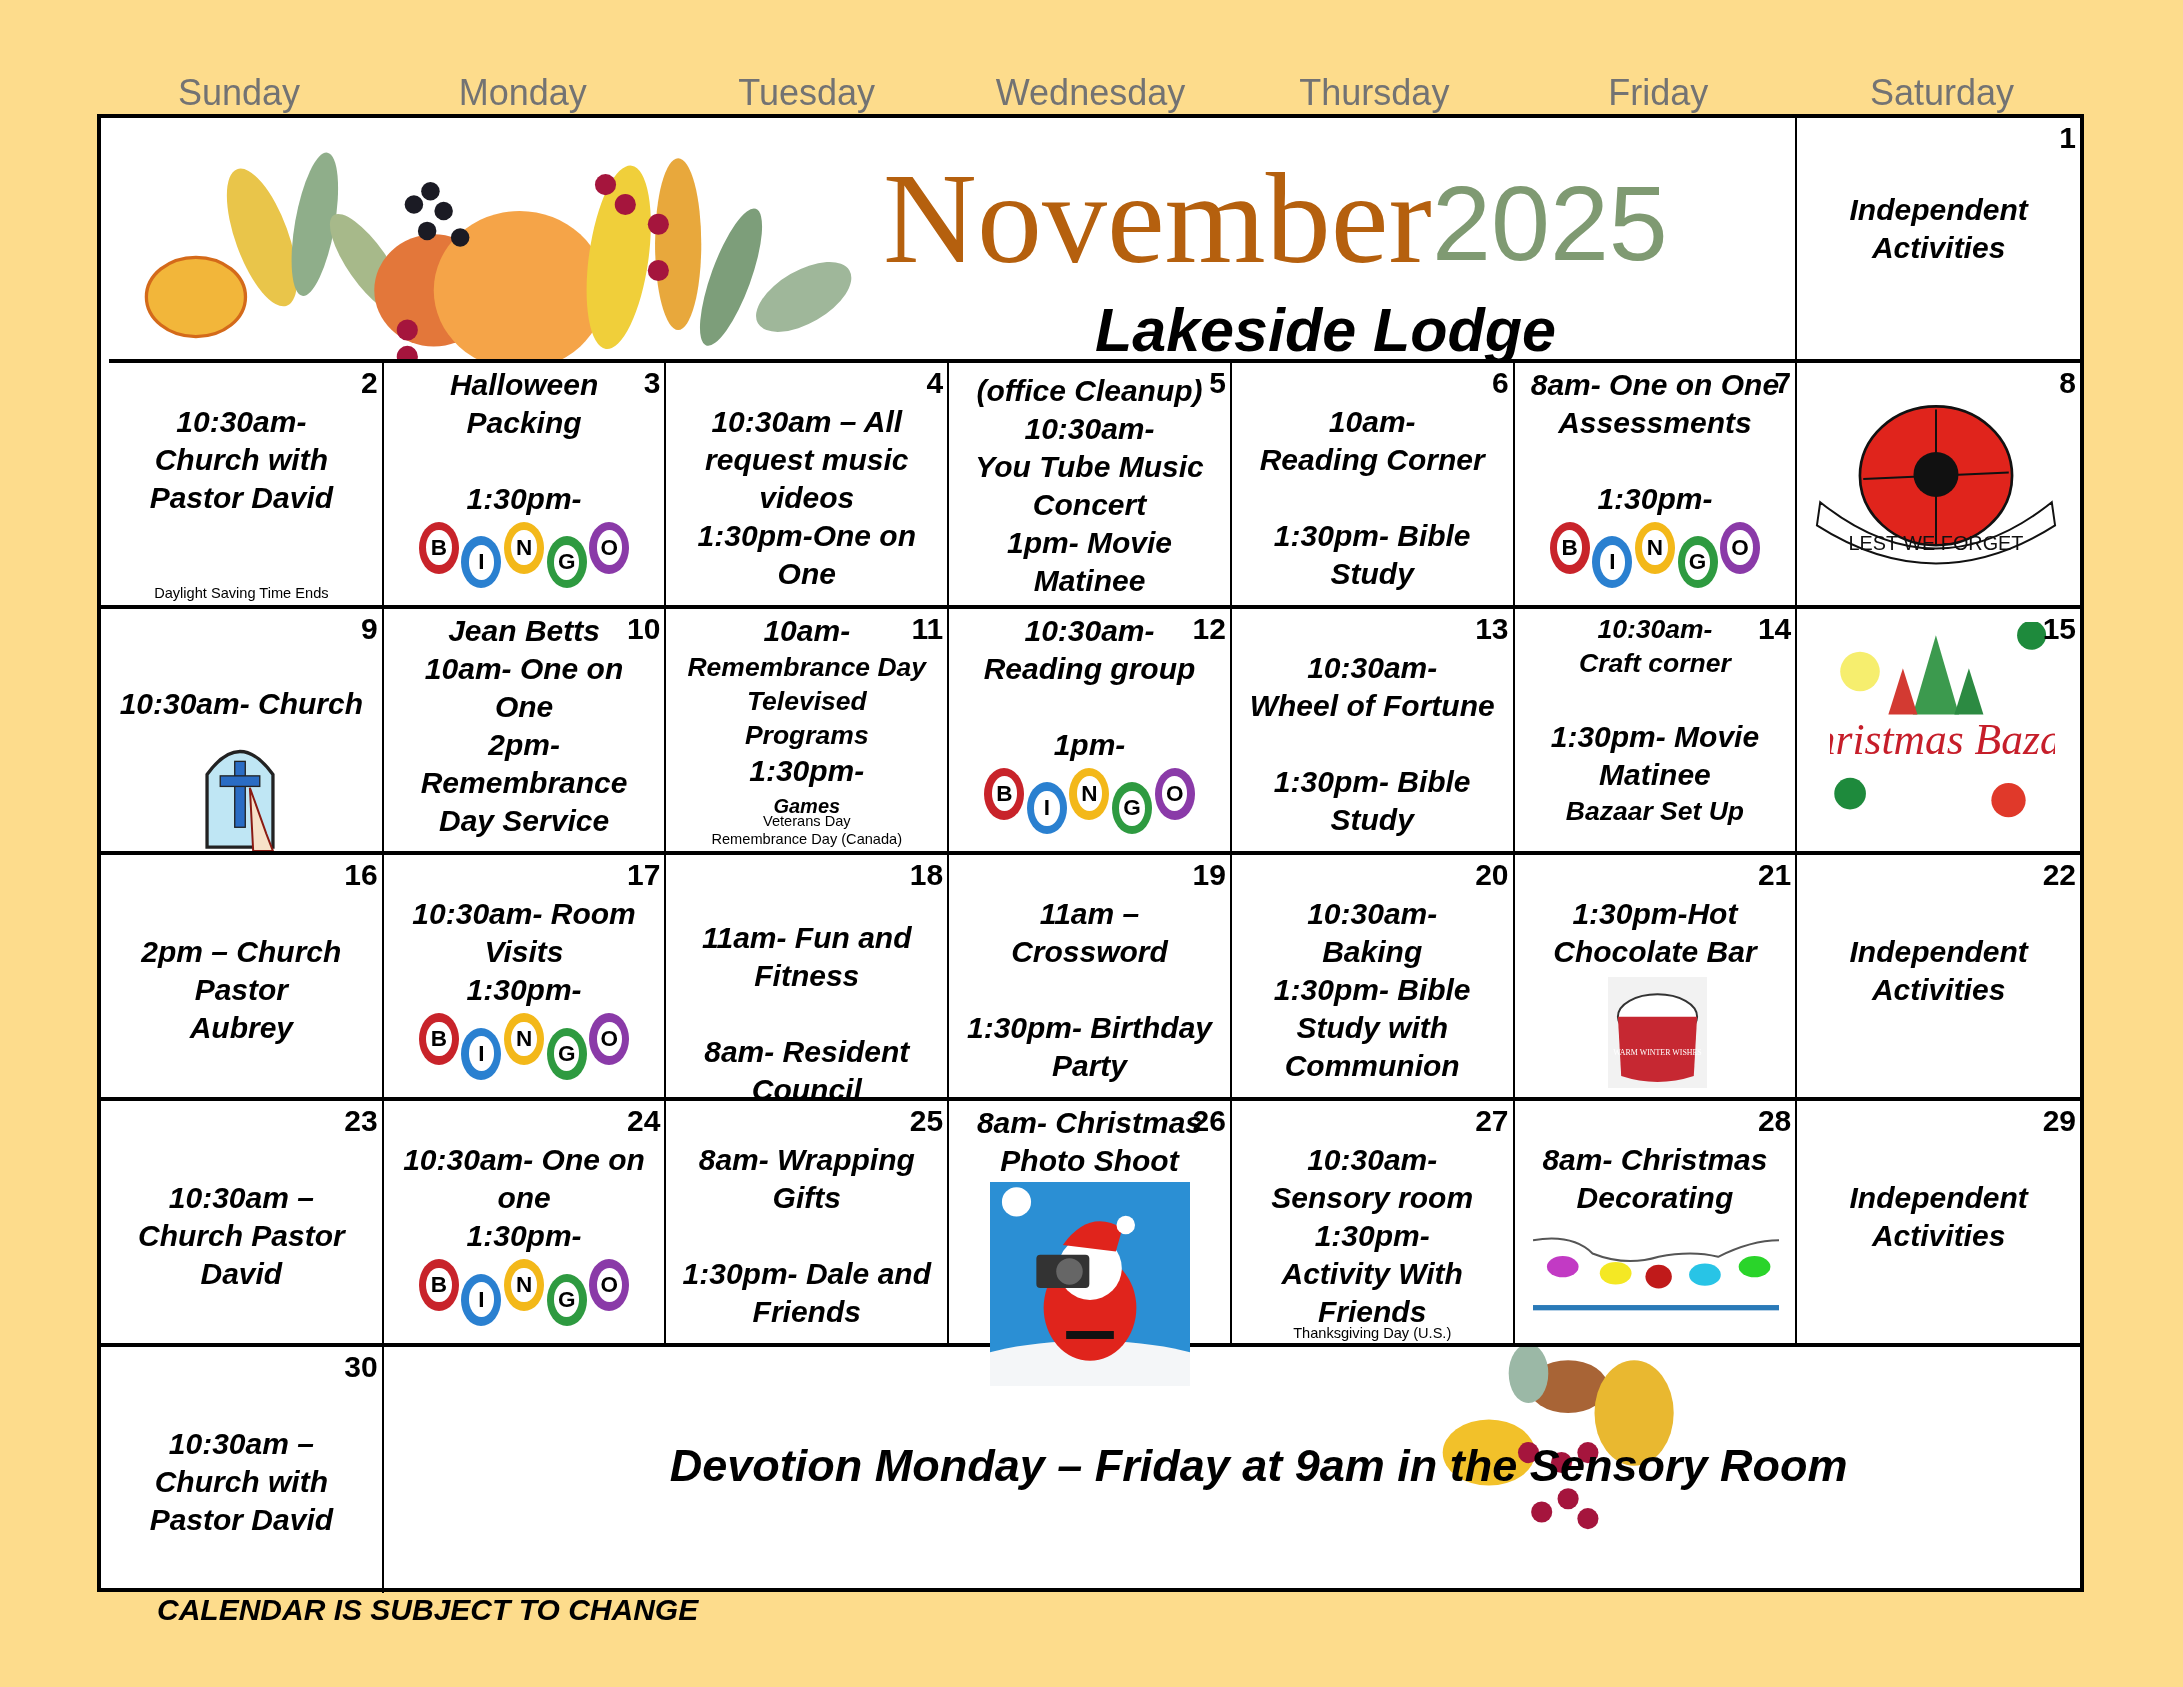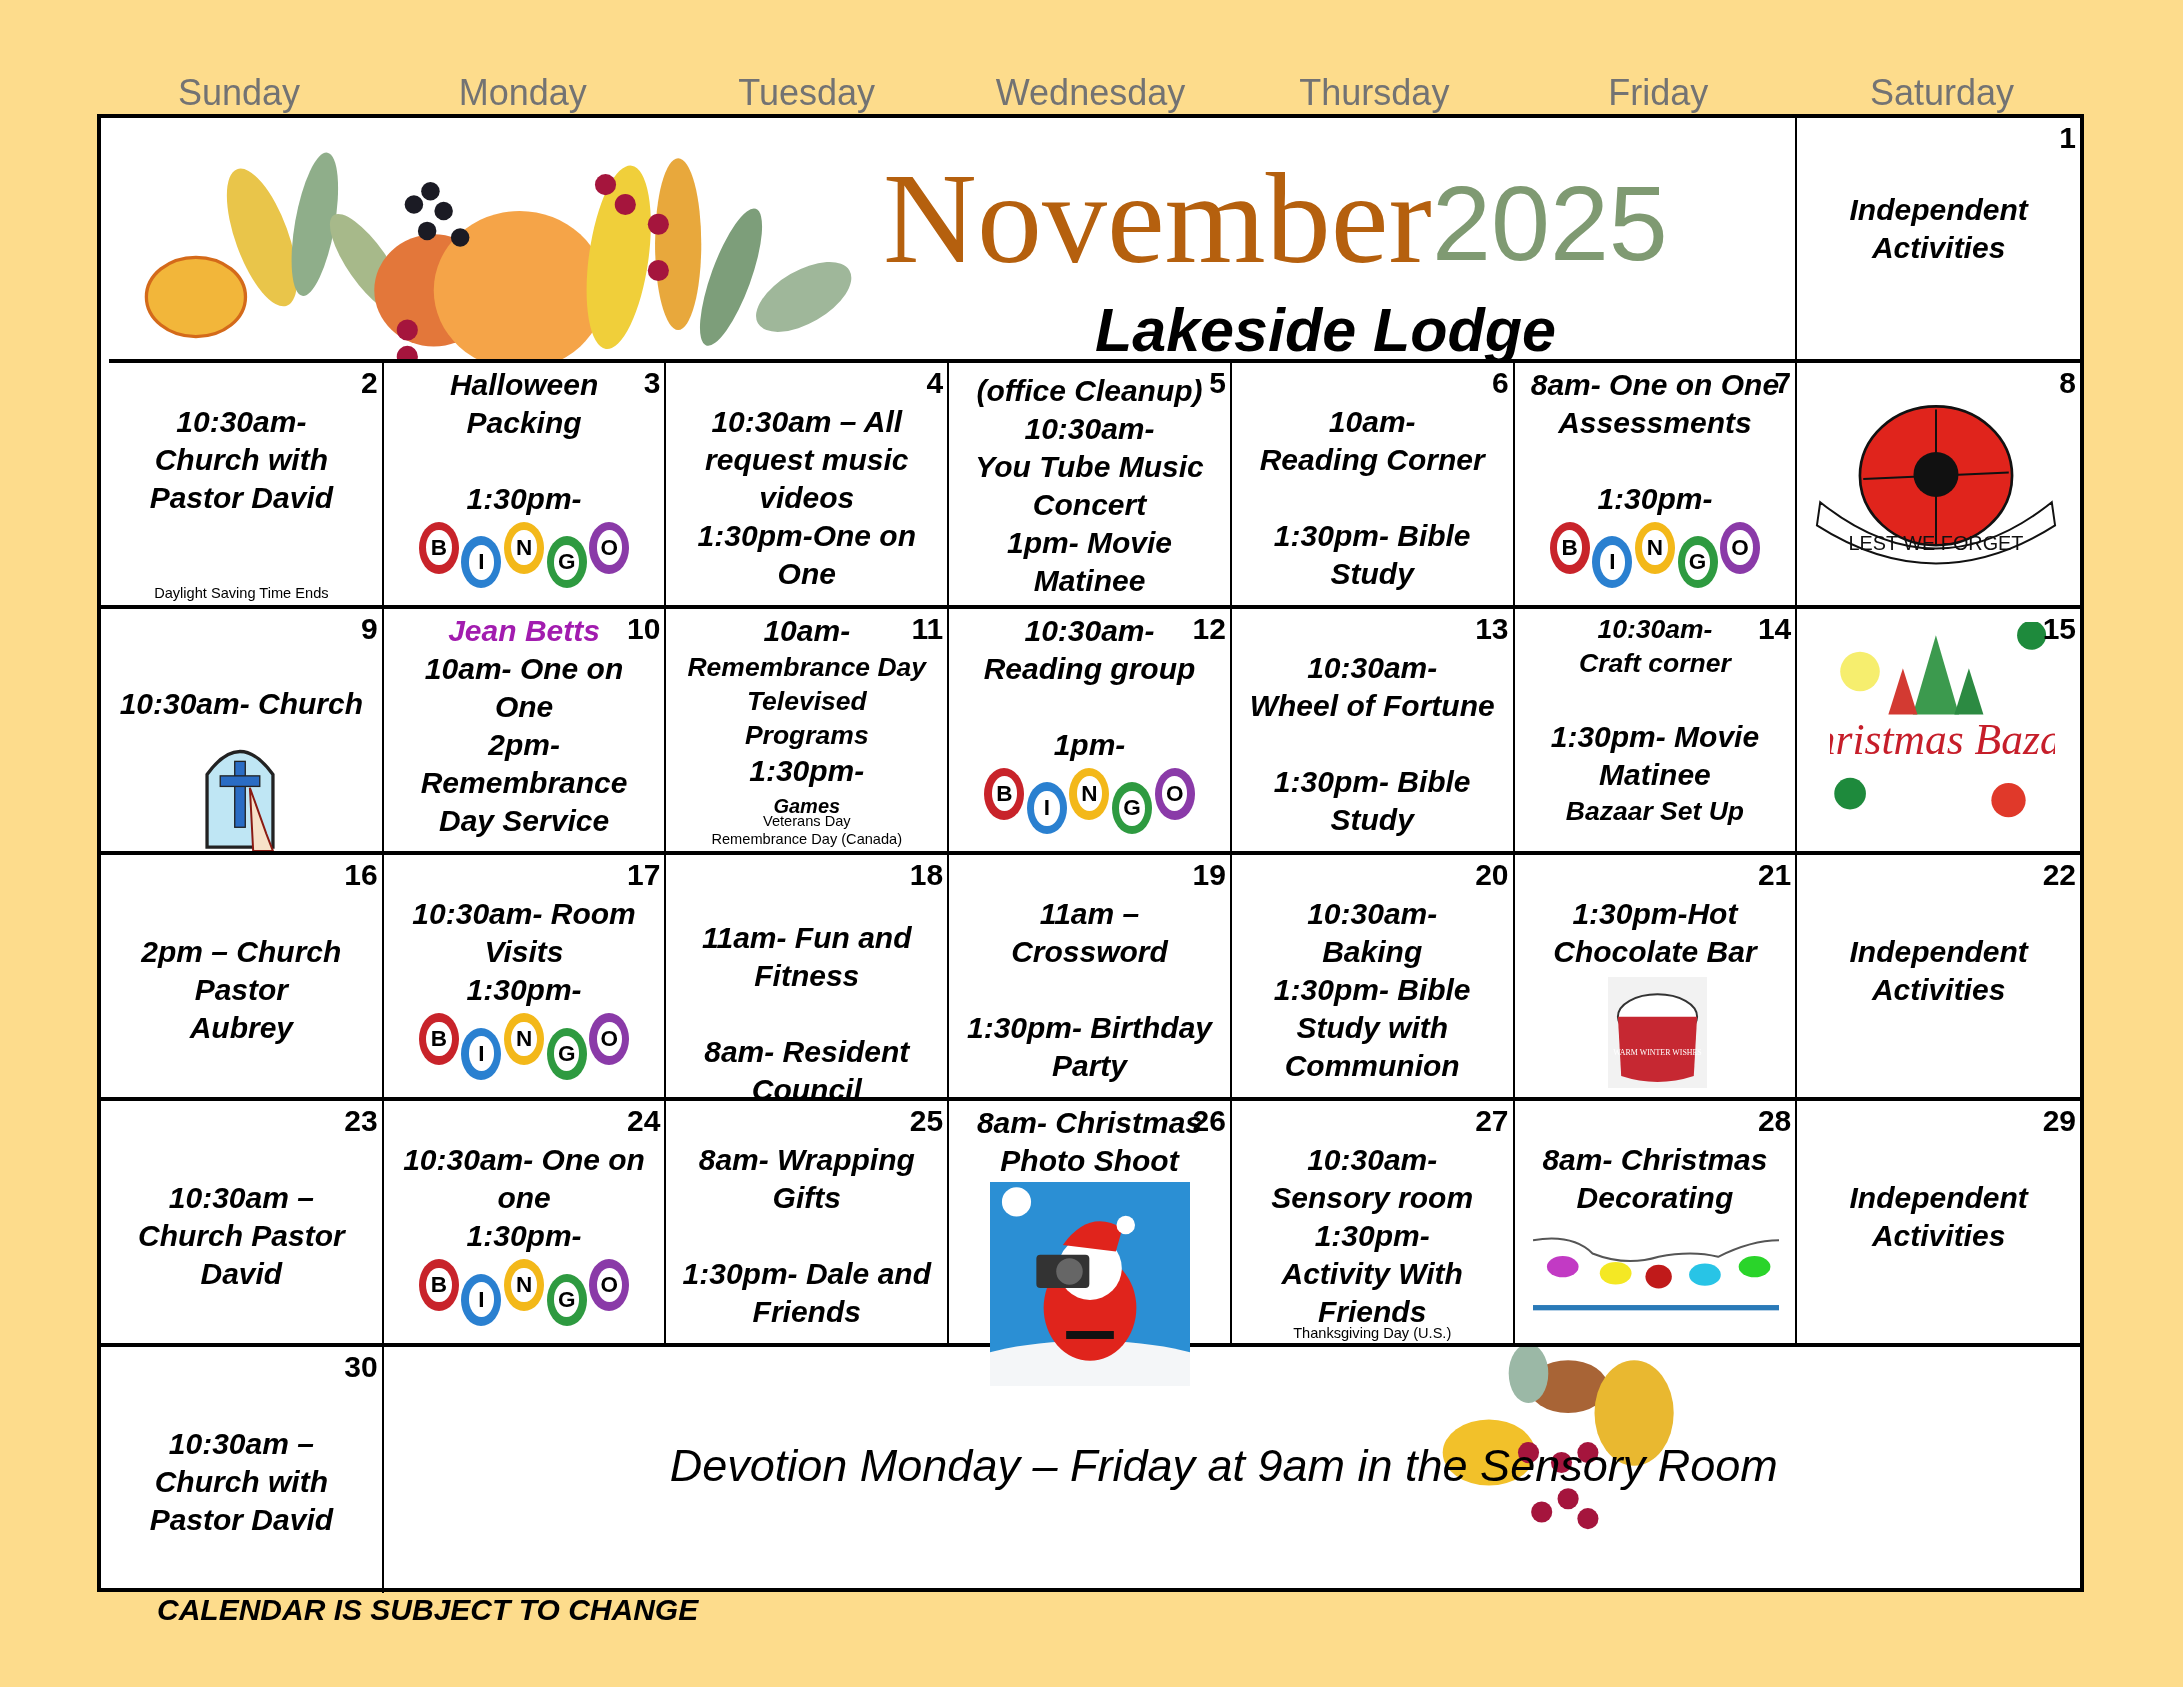--- a/index.html
+++ b/index.html
@@ -15,38 +15,38 @@
     display:grid; grid-template-columns:repeat(7, 1fr);
     grid-template-rows:245px repeat(5, 246px);
   }
   .cell { border-right:2.6px solid #000; border-bottom:4px solid #000; position:relative; box-sizing:border-box; overflow:visible; text-align:center; }
   .cell.lastcol { border-right:none; }
   .cell.lastrow { border-bottom:none; }
   .daynum { position:absolute; right:4px; top:2.6px; font-weight:bold; font-size:30px; color:#000; z-index:3; }
   .ev { font-weight:bold; font-style:italic; font-size:30px; line-height:38px; color:#000; padding:0 4px; position:relative; z-index:2; }
   .ev .line { display:block; }
   .ev .gap { display:block; height:38px; }
-  .ev .red { color:#a21caf; }
+  .ev .red { color:#000000; }
   .ev .small { font-size:26.5px; line-height:34px; }
   .holiday { position:absolute; left:0; right:0; font-size:14.6px; color:#000; text-align:center; z-index:4; font-style:normal; font-weight:normal; line-height:17px; }
   .header-cell { grid-column:1 / span 6; border-right:2.6px solid #000; border-bottom:4px solid #000; position:relative; overflow:hidden;margin-left:8px; }
   .title-month { position:absolute; left:774px; top:25px; font-family:"Liberation Serif", serif; font-size:130px; color:#b5600e; }
   .title-year { position:absolute; left:1323px; top:45px; font-family:"Liberation Sans", sans-serif; font-size:106px; color:#7f9a72; }
   .title-lodge { position:absolute; left:986px; top:177px; font-size:61px; font-weight:bold; font-style:italic; color:#000; }
   .bingo { display:flex; justify-content:center; gap:2.6px; margin-top:4px; }
   .ball { width:40px; height:52px; border-radius:50%; display:flex; align-items:center; justify-content:center; font-weight:bold; font-size:22.5px; color:#000; font-style:normal; position:relative; }
   .ball::before { content:""; position:absolute; left:7.3px; right:7.3px; top:8.6px; bottom:8.6px; background:#fff; border-radius:50%; }
   .ball span { position:relative; }
   .ball.b { background:#c8232a; }
   .ball.i { background:#2a80d0; margin-top:14.6px; }
   .ball.n { background:#f3b819; }
   .ball.g { background:#2e9a40; margin-top:14.6px; }
   .ball.o { background:#8a3aa8; }
   .footer-note { position:absolute; left:157px; top:1593px; font-size:30px; font-weight:bold; font-style:italic; color:#000; }
-  .devotion { position:absolute; left:286px; top:93px; font-size:45px; font-weight:normal; font-style:italic; color:#000; white-space:nowrap; z-index:2; }
+  .devotion { position:absolute; left:286px; top:93px; font-size:45px; font-weight:bold; font-style:italic; color:#000; white-space:nowrap; z-index:2; }
   .img { position:absolute; z-index:1; }
 </style>
 </head>
 <body>
 
 <div class="dayhdr">
   <span>Sunday</span>
   <span>Monday</span>
   <span>Tuesday</span>
   <span>Wednesday</span>

